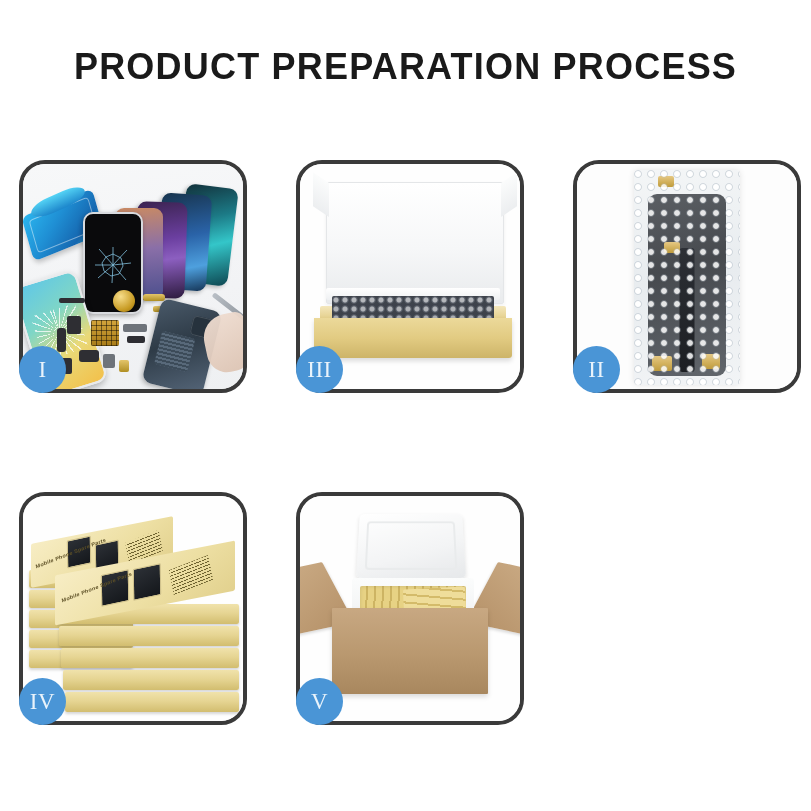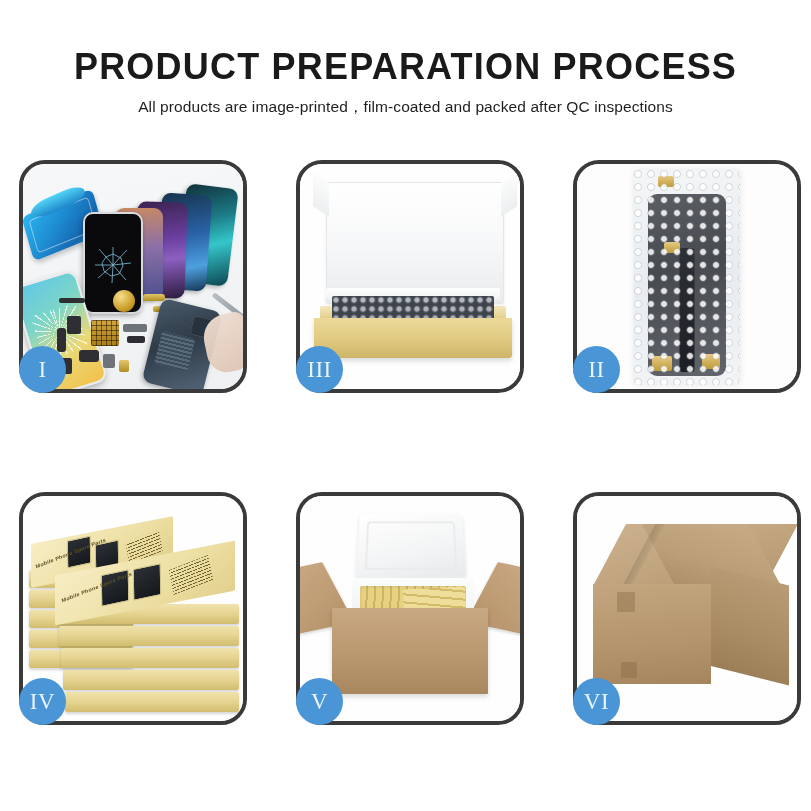--- a/index.html
+++ b/index.html
@@ -355,21 +355,20 @@
     position:absolute;background:rgba(125,98,63,.35);border-radius:1px;
   }
 </style>
 </head>
 <body>
 
 <div class="page">
 
   <div class="header">
     <h1 class="title">PRODUCT PREPARATION PROCESS</h1>
-    <p class="subtitle">All products are image-printed，film-coated and packed after QC inspections</p>
   </div>
 
   <div class="grid">
 
     <div class="panel">
       <div class="panel-clip p1">
         <div class="flexscreen"></div>
         <div class="flexcurl"></div>
 
         <div class="fan fan-5"></div>
@@ -479,27 +478,15 @@
         <div class="flapR"></div>
         <div class="foamlid"></div>
         <div class="foambox"></div>
         <div class="yellowpack"></div>
         <div class="yellowpack2"></div>
         <div class="cartonbody"></div>
       </div>
       <div class="badge">V</div>
     </div>
 
-    <div class="panel">
-      <div class="panel-clip p6">
-        <div class="c6top"></div>
-        <div class="c6topB"></div>
-        <div class="c6seam"></div>
-        <div class="c6front"></div>
-        <div class="c6side"></div>
-        <div class="c6tape" style="left:40px;top:96px;width:18px;height:20px;"></div>
-        <div class="c6tape" style="left:44px;top:166px;width:16px;height:16px;"></div>
-      </div>
-      <div class="badge">VI</div>
-    </div>
 
   </div>
 </div>
 
 </body></html>

